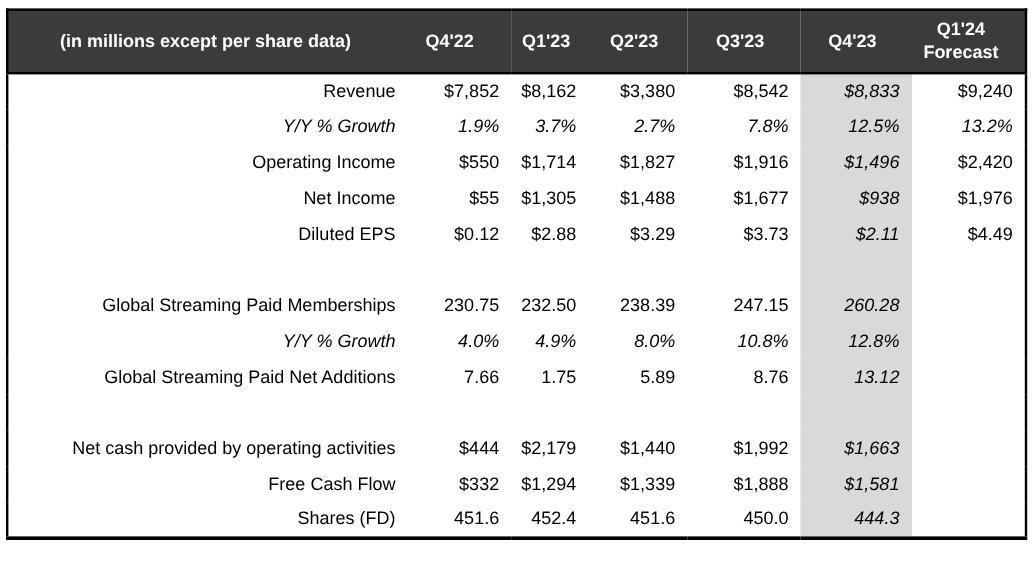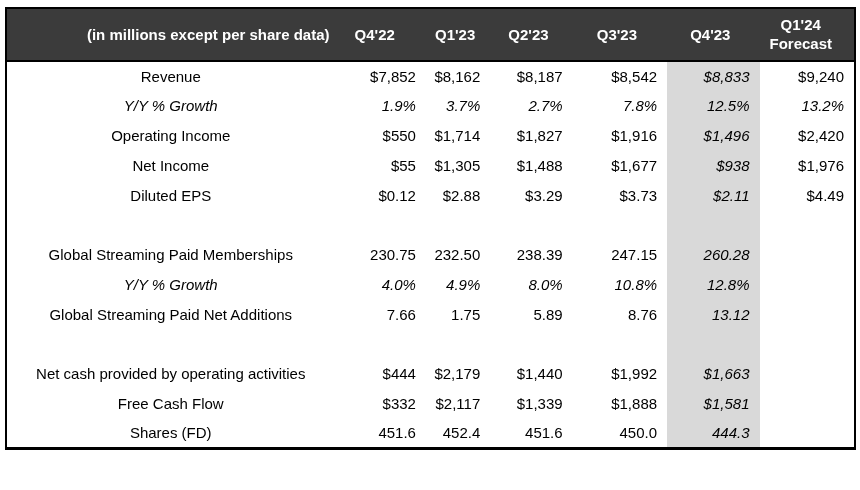--- a/index.html
+++ b/index.html
@@ -30,21 +30,21 @@
   thead th {
     background: var(--header-bg, #3b3b3b);
     color: var(--header-text, #ffffff);
     font-size: 15px;
     font-weight: bold;
     border-bottom: 2px solid var(--border-color, #000000);
     vertical-align: middle;
     padding: 0;
   }
   th.lbl {
-    text-align: right;
+    text-align: center;
     padding-left: 6px;
     margin-left: 48px;
   }
   th.colh {
     text-align: center;
     padding-right: 6px;
   }
   th.fc {
     line-height: 1.25;
     padding-right: 12px;
@@ -55,21 +55,21 @@
   }
   tbody td {
     font-size: 15px;
     color: #000000;
     padding: 0;
     vertical-align: middle;
     white-space: nowrap;
     overflow: hidden;
   }
   td.lbl {
-    text-align: center;
+    text-align: right;
     padding-left: 5px;
   }
   td.num {
     text-align: right;
     padding-right: 10px;
   }
   tr.it td {
     font-style: italic;
   }
   td.hl {
@@ -103,21 +103,21 @@
           <span>Q1'24</span><br>
           <span>Forecast</span>
         </th>
       </tr>
     </thead>
     <tbody>
       <tr>
         <td class="lbl">Revenue</td>
         <td class="num">$7,852</td>
         <td class="num">$8,162</td>
-        <td class="num">$8,187</td>
+        <td class="num">$3,380</td>
         <td class="num">$8,542</td>
         <td class="num hl">$8,833</td>
         <td class="num">$9,240</td>
       </tr>
       <tr class="it">
         <td class="lbl">Y/Y % Growth</td>
         <td class="num">1.9%</td>
         <td class="num">3.7%</td>
         <td class="num">2.7%</td>
         <td class="num">7.8%</td>
@@ -201,21 +201,21 @@
         <td class="num">$444</td>
         <td class="num">$2,179</td>
         <td class="num">$1,440</td>
         <td class="num">$1,992</td>
         <td class="num hl">$1,663</td>
         <td class="num"></td>
       </tr>
       <tr>
         <td class="lbl">Free Cash Flow</td>
         <td class="num">$332</td>
-        <td class="num">$2,117</td>
+        <td class="num">$1,294</td>
         <td class="num">$1,339</td>
         <td class="num">$1,888</td>
         <td class="num hl">$1,581</td>
         <td class="num"></td>
       </tr>
       <tr>
         <td class="lbl">Shares (FD)</td>
         <td class="num">451.6</td>
         <td class="num">452.4</td>
         <td class="num">451.6</td>

